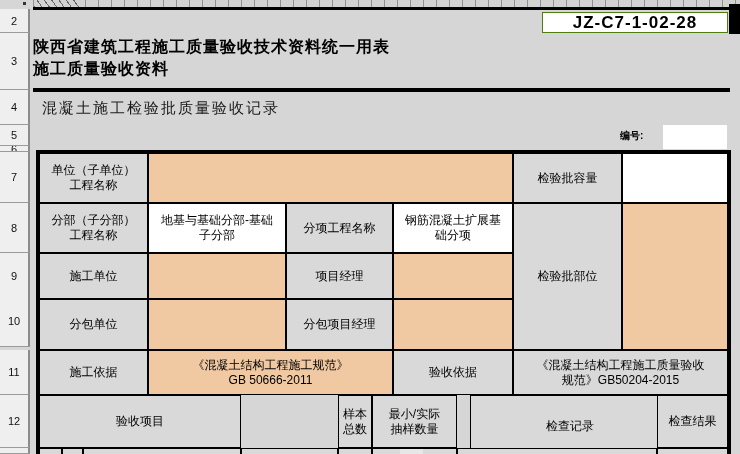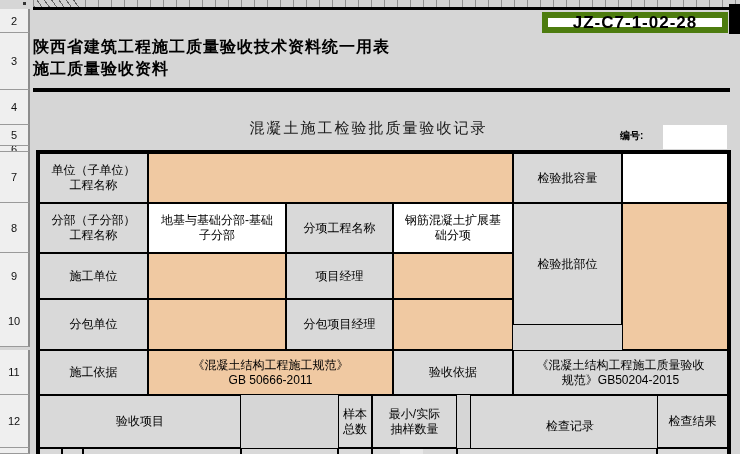--- a/index.html
+++ b/index.html
@@ -29,27 +29,27 @@
   
   .tickstrip{position:absolute;left:33px;top:0;width:707px;height:7px;
     background:repeating-linear-gradient(90deg,#909090 0 1px,#d2d2d2 1px 13px);}
   .hatch{position:absolute;left:34px;top:0;width:46px;height:7px;
     background:repeating-linear-gradient(55deg,#666 0 1px,#d2d2d2 1px 6px);}
   .topline{position:absolute;left:33px;top:7px;width:707px;height:3px;background:#000;}
   .topblob{position:absolute;left:729px;top:4px;width:11px;height:30px;background:#000;}
   
   .code-box{
     position:absolute;left:542px;top:12px;width:186px;height:21px;
-    background:var(--white-fill);border:6px solid #4d7c0f;box-sizing:border-box;
+    background:var(--white-fill);border:1px solid #4d7c0f;box-sizing:border-box;
     display:flex;align-items:center;justify-content:center;
     font-size:17px;font-weight:bold;letter-spacing:1px;
   }
   .t-line{position:absolute;left:33px;width:697px;font-weight:bold;font-size:16px;letter-spacing:1px;}
   .divider{position:absolute;left:33px;top:88px;width:697px;height:4px;background:#000;}
-  .subtitle{position:absolute;left:20px;top:99px;width:697px;text-align:center;font-size:15px;letter-spacing:2px;color:#1a1a1a;margin-top:20px;}
+  .subtitle{position:absolute;left:42px;top:99px;width:697px;text-align:left;font-size:15px;letter-spacing:2px;color:#1a1a1a;}
   .serial-label{position:absolute;left:620px;top:129px;font-size:10px;font-weight:bold;}
   .serial-box{position:absolute;left:663px;top:125px;width:64px;height:24px;background:var(--white-fill);}
   
   .cell{
     position:absolute;box-sizing:border-box;border:1px solid #000;
     display:flex;align-items:center;justify-content:center;
     text-align:center;white-space:pre-line;font-size:12px;line-height:1.25;
   }
   .gray{background:var(--gray-fill);}
   .orange{background:var(--orange-fill);}
@@ -98,21 +98,21 @@
   <div class="cell gray" style="left:513px;top:153px;width:109px;height:50px">检验批容量</div>
   <div class="cell white" style="left:622px;top:153px;width:106px;height:50px"></div>
 
   <div class="cell gray" style="left:39px;top:203px;width:109px;height:50px">分部（子分部）
 工程名称</div>
   <div class="cell white" style="left:148px;top:203px;width:138px;height:50px">地基与基础分部-基础
 子分部</div>
   <div class="cell gray" style="left:286px;top:203px;width:107px;height:50px">分项工程名称</div>
   <div class="cell white" style="left:393px;top:203px;width:120px;height:50px">钢筋混凝土扩展基
 础分项</div>
-  <div class="cell gray" style="left:513px;top:203px;width:109px;height:122px">检验批部位</div>
+  <div class="cell gray" style="left:513px;top:203px;width:109px;height:147px">检验批部位</div>
   <div class="cell orange" style="left:622px;top:203px;width:106px;height:147px"></div>
 
   <div class="cell gray" style="left:39px;top:253px;width:109px;height:46px">施工单位</div>
   <div class="cell orange" style="left:148px;top:253px;width:138px;height:46px"></div>
   <div class="cell gray" style="left:286px;top:253px;width:107px;height:46px">项目经理</div>
   <div class="cell orange" style="left:393px;top:253px;width:120px;height:46px"></div>
 
   <div class="cell gray" style="left:39px;top:299px;width:109px;height:51px">分包单位</div>
   <div class="cell orange" style="left:148px;top:299px;width:138px;height:51px"></div>
   <div class="cell gray" style="left:286px;top:299px;width:107px;height:51px">分包项目经理</div>

